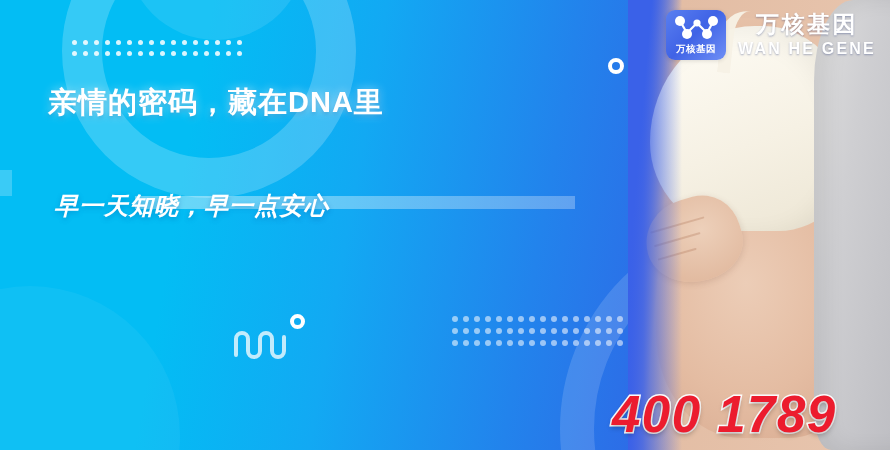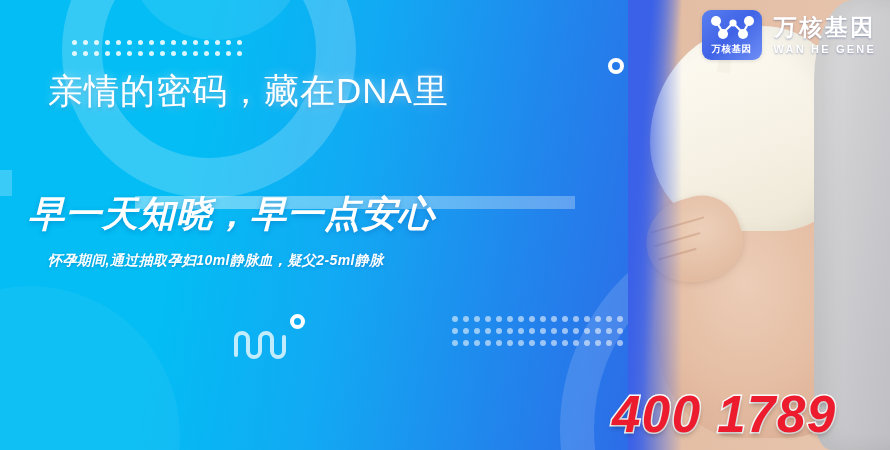--- a/index.html
+++ b/index.html
@@ -124,39 +124,40 @@
   .logo-mark .cn{
     position:absolute;left:0;right:0;bottom:4px;text-align:center;
     color:#fff;font-size:9.5px;font-weight:bold;letter-spacing:.5px;
   }
   .logo-text{line-height:1;text-align:center;}
   .logo-text .cn{
     color:#fff;font-size:23px;font-weight:bold;letter-spacing:2.5px;
     text-shadow:0 1px 2px rgba(20,40,110,.35);
   }
   .logo-text .en{
-    color:#fff;font-size:11px;font-weight:bold;letter-spacing:2.2px;margin-top:5px;
+    color:#fff;font-size:16px;font-weight:bold;letter-spacing:2.2px;margin-top:5px;
     text-shadow:0 1px 2px rgba(20,40,110,.35);
   }
 
   
   .headline{position:absolute;left:48px;top:66px;}
   .headline div{
-    color:#fff;font-size:35px;font-weight:normal;letter-spacing:1px;line-height:1.42;
+    color:#fff;font-size:29px;font-weight:bold;letter-spacing:1px;line-height:1.42;
     text-shadow:0 0 10px rgba(255,255,255,.55), 0 2px 4px rgba(0,90,160,.35);
+    margin-top:16px;
   }
 
   
   .slogan-bar{
     position:absolute;left:135px;top:196px;width:440px;height:13px;
     background:linear-gradient(90deg,rgba(255,255,255,.42),rgba(255,255,255,.28));
   }
   .slogan{
-    position:absolute;left:28px;top:190px;color:#fff;
-    font-size:36px;font-weight:bold;font-style:italic;letter-spacing:1px;
+    position:absolute;left:54px;top:190px;color:#fff;
+    font-size:24px;font-weight:bold;font-style:italic;letter-spacing:1px;
     text-shadow:0 2px 5px rgba(0,80,160,.35);
     text-align:right;
   }
 
   
   .copy{position:absolute;left:48px;top:248px;}
   .copy div{
     color:#fff;font-size:14px;font-weight:bold;font-style:italic;
     line-height:1.72;letter-spacing:.4px;
     text-shadow:0 1px 3px rgba(0,70,150,.3);
@@ -323,19 +324,18 @@
   </div>
 
   <div class="headline">
     <div>亲情的密码，藏在DNA里</div>
   </div>
 
   <div class="slogan-bar"></div>
   <div class="slogan">早一天知晓，早一点安心</div>
 
   <div class="copy">
-    <div>怀孕期间,通过抽取孕妇10ml静脉血，疑父2-5ml静脉</div>
   </div>
 
 
   <div class="phone">400 1789 498</div>
 
 </div>
 
 </body></html>

